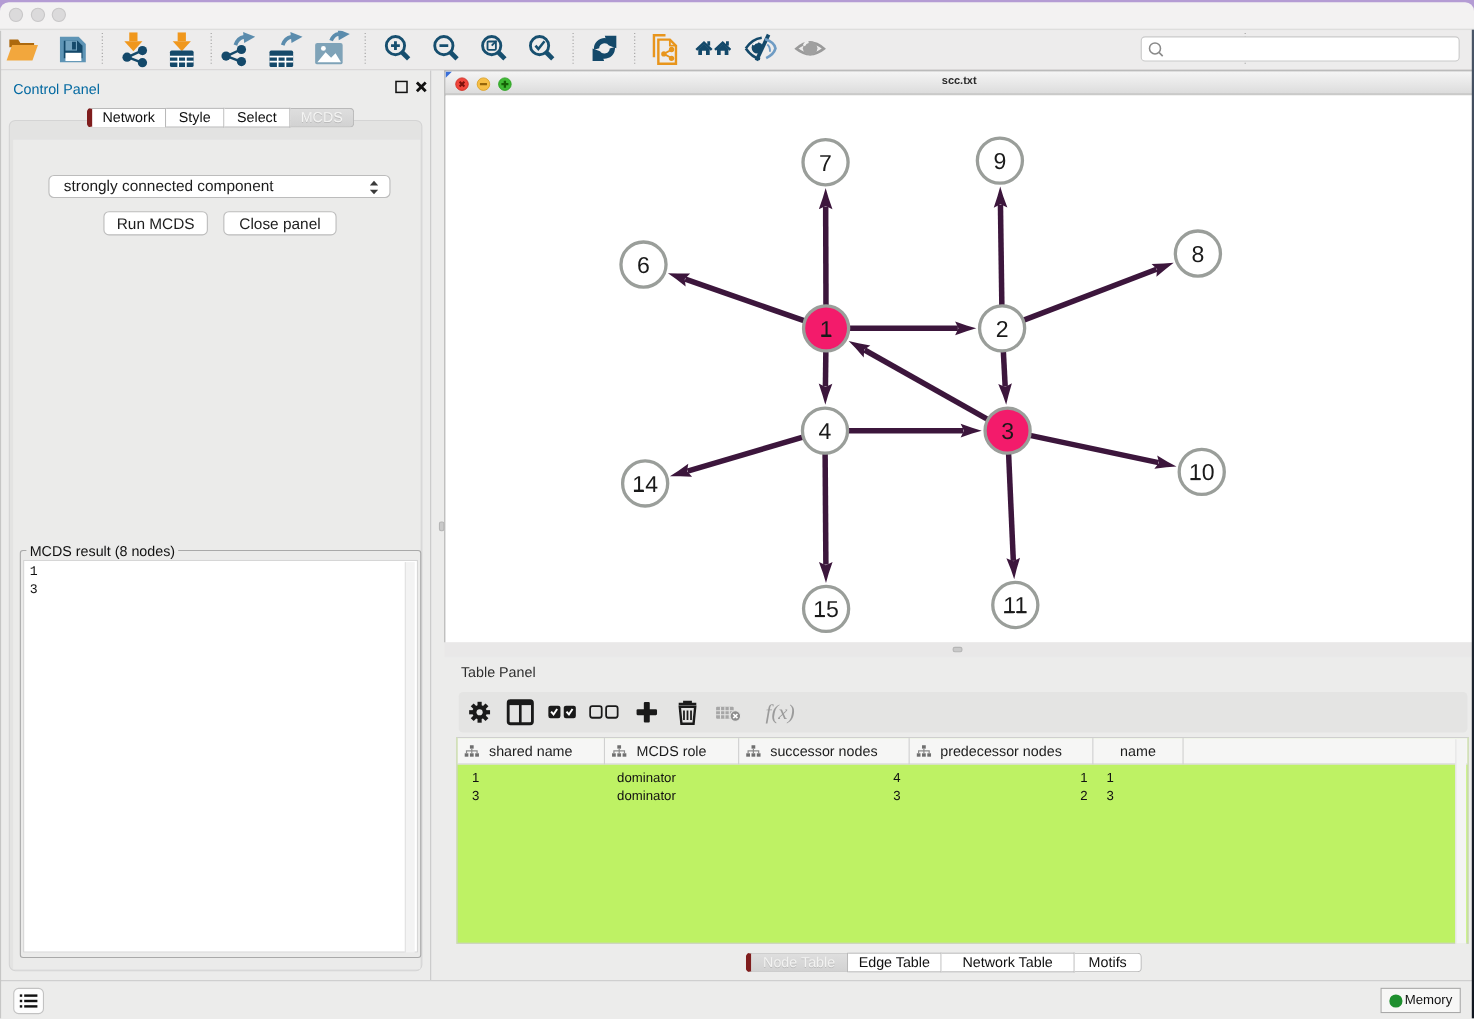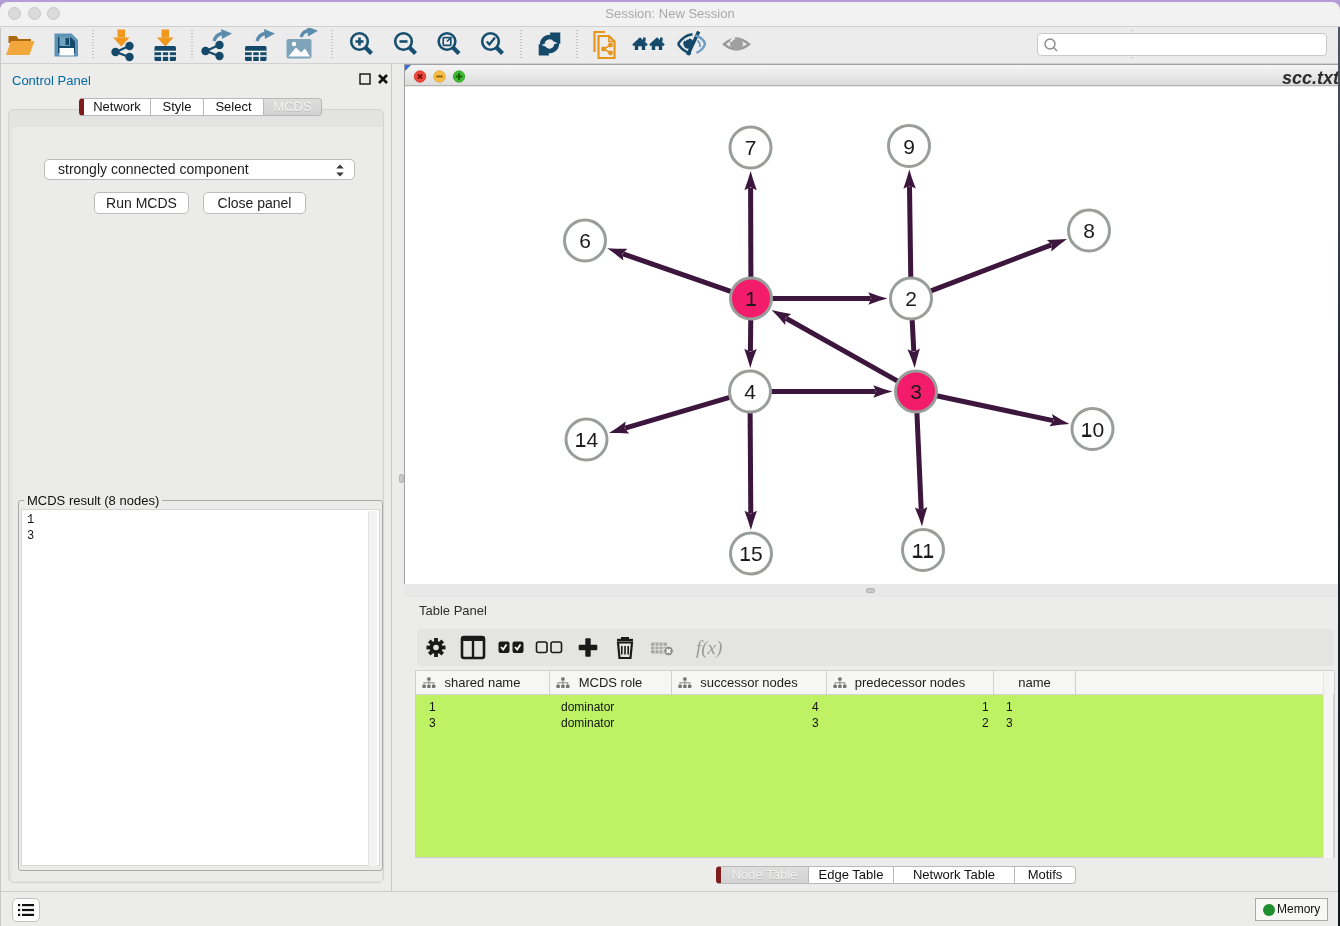--- a/index.html
+++ b/index.html
@@ -32,54 +32,53 @@
   .btn { position:absolute; height:22px; background:#fff; border:1px solid #bcbcbc; border-radius:5px;
          font-size:14px; color:#1c1c1c; text-align:center; line-height:20px; }
   #grpbox { position:absolute; left:18px; top:436px; width:365px; height:371px; border:1px solid #a9a9a9; border-radius:3px; }
   #grplabel { position:absolute; left:5px; top:-8px; background:#ebebea; padding:0 3px; font-size:13px; color:#111; }
   #mcdsarea { position:absolute; left:2px; top:8px; width:359px; height:357px; background:#fff; border:1px solid #d6d6d6;
               font-family:"Liberation Mono", monospace; font-size:12px; color:#111; line-height:16px; padding:2px 0 0 5px; }
   #mcdsscroll { position:absolute; right:2px; top:1px; width:9px; height:355px; background:#f3f3f3; border-left:1px solid #e2e2e2; }
   
   #netframe { left:404px; top:64px; width:936px; height:520px; border:1px solid #a2a2a2; border-bottom:none; }
   #nettitle { position:absolute; left:0; top:0; width:934px; height:21px; background:linear-gradient(#f5f5f5,#dcdcdc); border-bottom:1px solid #b3b3b3; }
-  #nettext { position:absolute; top:3px; left:0; width:100%; text-align:right; font-size:18px; font-weight:bold; color:#2d2d2d;font-style:italic; }
+  #nettext { position:absolute; top:3px; left:0; width:100%; text-align:center; font-size:10px; font-weight:bold; color:#2d2d2d; }
   #netbody { position:absolute; left:0; top:22px; width:934px; height:497px; background:#fff; }
   .graph { position:absolute; left:0; top:0; }
   #netgap { left:404px; top:584px; width:936px; height:13px; background:#e9e8e8; }
 </style>
 </head>
 <body>
 <style>
   
   #tpanel { left:404px; top:598px; width:936px; height:294px; background:#ececeb; }
   #tphead { position:absolute; left:15px; top:5px; font-size:13px; color:#2e2e2e; }
   #ttoolbar { position:absolute; left:13px; top:31px; width:917px; height:37px; background:#e4e4e3; border-radius:4px; }
   #ttable { position:absolute; left:11px; top:72px; width:920px; height:188px; background:#bef264; border:1px solid #cfcfcf; }
   #thdr { position:absolute; left:0; top:0; width:918px; height:24px; background:#f6f6f5; border-bottom:1px solid #d4d4d4; display:flex; font-size:13px; color:#1c1c1c; }
   #thdr > div { border-right:1px solid #d0d0d0; height:24px; line-height:23px; text-align:center; position:relative; }
   .hicon { position:absolute; left:6px; top:6px; }
   #tscroll { position:absolute; right:1px; top:1px; width:10px; height:186px; background:#f4f4f4; border-left:1px solid #e4e4e4; }
   .trow { position:absolute; font-size:12px; color:#111; }
-  #ttabs { left:716px; top:866px; }
+  #ttabs { left:678px; top:866px; }
   #ttabs > div.sel { background:linear-gradient(#dedede,#d2d2d2); color:#f2f2f1; }
   
   #statusbar { left:0; top:891px; width:1340px; height:35px; background:#ececeb; border-top:1px solid #cccccc; }
   #listbtn { position:absolute; left:12px; top:6px; width:28px; height:24px; background:#fdfdfd; border:1px solid #c2c2c2; border-radius:5px; }
   #membtn { position:absolute; left:1255px; top:6px; width:73px; height:23px; background:#f7f7f6; border:1px solid #a9a9a9;
             font-size:12px; color:#111; line-height:20px; text-align:left; padding-left:21px; }
   #memdot { position:absolute; left:7px; top:5px; width:12px; height:12px; border-radius:50%; background:#1e8f2e; }
   .grip { position:absolute; background:#c9c9c9; border:1px solid #b5b5b5; }
 </style>
 <div class="abs" id="topline"></div>
 <div class="abs" id="titlebar">
   <div class="tl" style="left:8px"></div>
   <div class="tl" style="left:27.5px"></div>
   <div class="tl" style="left:47px"></div>
-  <div id="wtitle">Session: New Session</div>
 </div>
 <div class="abs" id="toolbar">
 <svg width="1340" height="36" viewBox="0 0 1340 36">
   <g fill="none">
     <g stroke="#9f9f9f" stroke-dasharray="1,2">
       <line x1="93" y1="2" x2="93" y2="32"></line>
           <line x1="192" y1="2" x2="192" y2="32"></line>
       <line x1="332" y1="2" x2="332" y2="32"></line>
           <line x1="521" y1="2" x2="521" y2="32"></line>
       <line x1="577" y1="2" x2="577" y2="32"></line>

